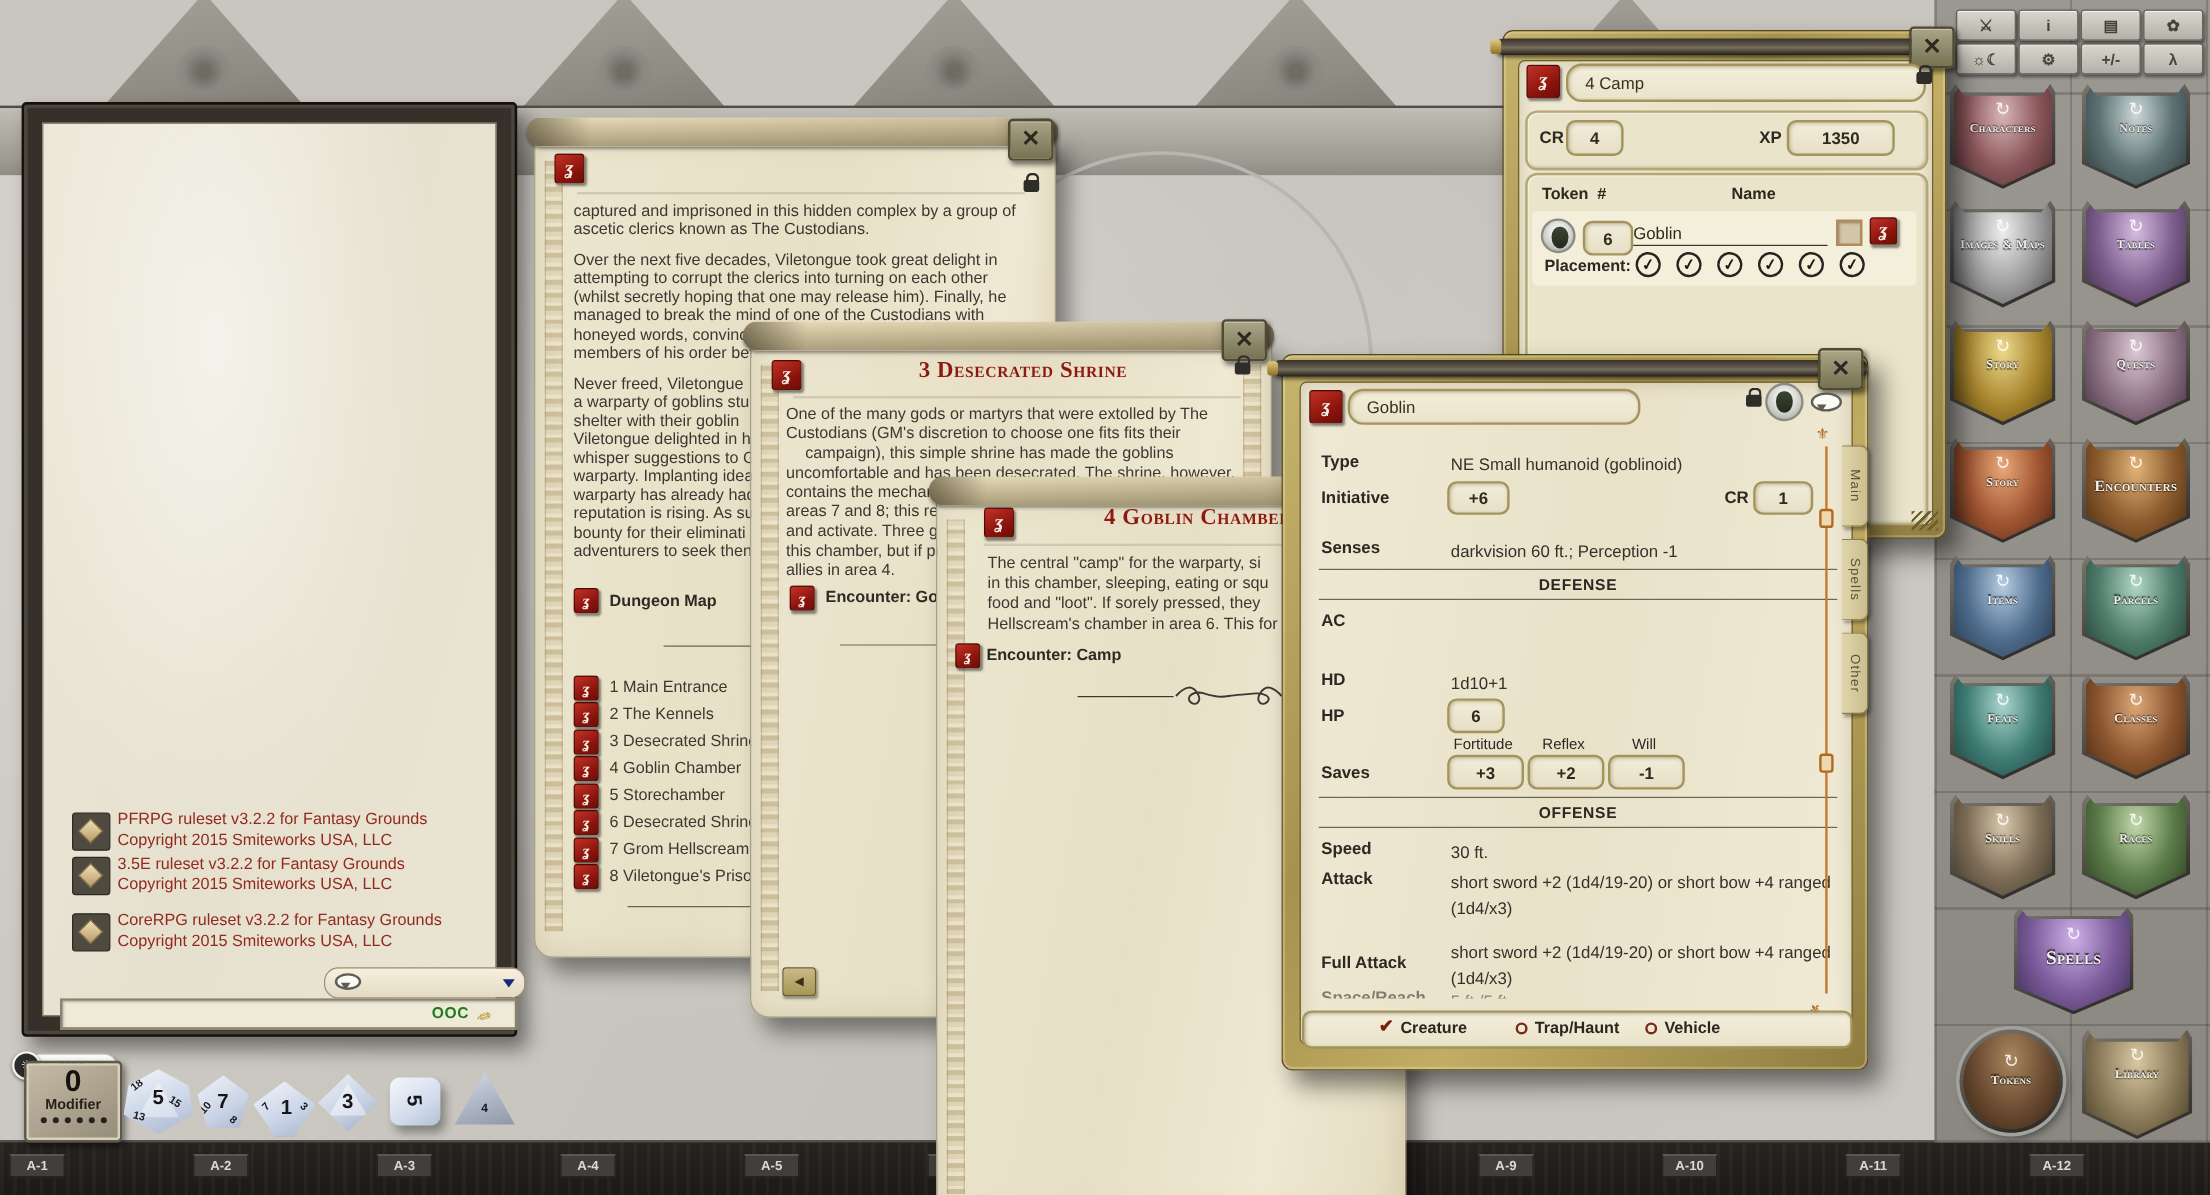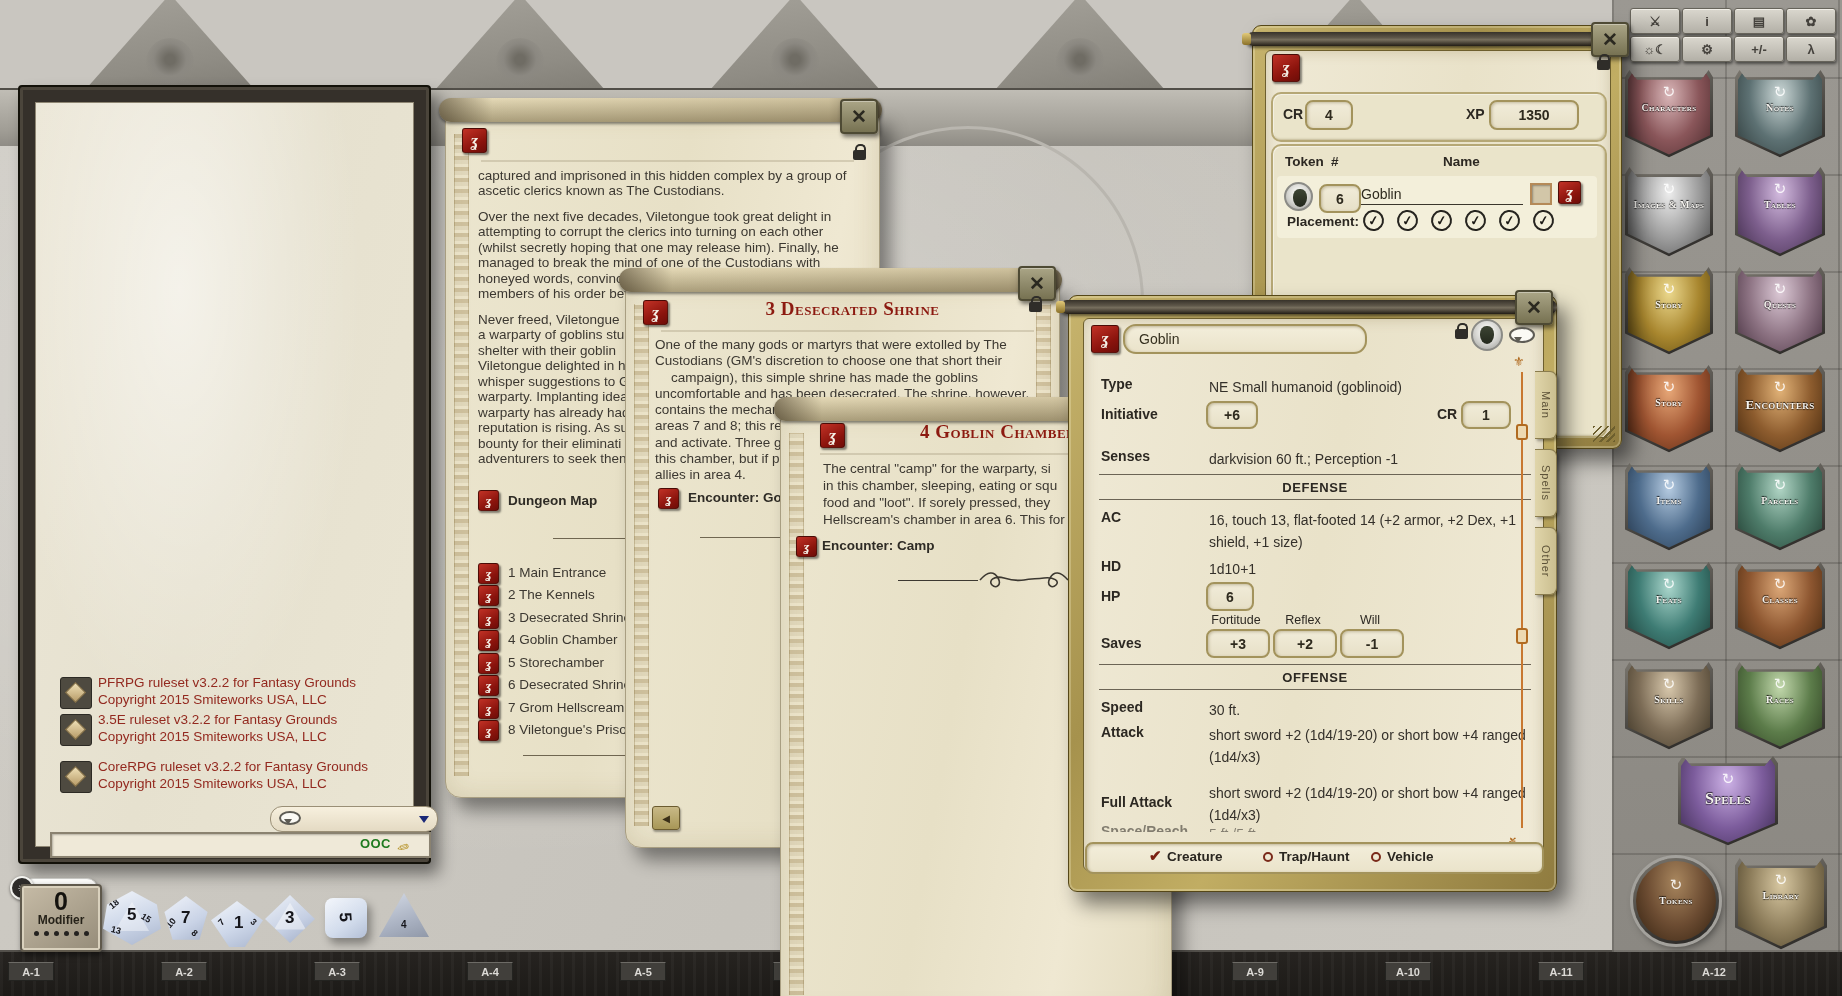--- a/index.html
+++ b/index.html
@@ -474,21 +474,21 @@
     <div class="lace" style="right:9px;top:36px;bottom:22px"></div>
     <div class="dragon big" style="left:18px;top:32px;width:23px;height:23px"></div>
     <div class="swin-title" style="left:40px;right:20px;top:30px;font-size:19px">3 Desecrated Shrine</div>
     <div class="shr" style="left:36px;right:26px;top:62px;opacity:.35;border-top:2px solid #a3987a"></div>
     <div class="xbtn" style="left:393px;top:-2px">
         <span>✕</span>
       </div>
     <div class="lockicon" style="left:404px;top:34px"></div>
 
     <div class="sline" style="left:30px;top:69px">One of the many gods or martyrs that were extolled by The</div>
-    <div class="sline" style="left:30px;top:85px">Custodians (GM's discretion to choose one that short their</div>
+    <div class="sline" style="left:30px;top:85px">Custodians (GM's discretion to choose one fits fits their</div>
     <div class="sline" style="left:46px;top:102px">campaign), this simple shrine has made the goblins</div>
     <div class="sline" style="left:30px;top:118px">uncomfortable and has been desecrated. The shrine, however,</div>
     <div class="sline" style="left:30px;top:134px">contains the mechanism fo</div>
     <div class="sline" style="left:30px;top:150px">areas 7 and 8; this requires</div>
     <div class="sline" style="left:30px;top:167px">and activate. Three goblin</div>
     <div class="sline" style="left:30px;top:183px">this chamber, but if press</div>
     <div class="sline" style="left:30px;top:199px">allies in area 4.</div>
 
     <div>
       <div class="dragon" style="left:33px;top:220px;width:19px;height:19px"></div>
@@ -527,20 +527,21 @@
   </div>
 
   <div class="gwin" style="left:1252px;top:25px;width:368px;height:422px;z-index:14">
     <div class="rod" style="left:-7px;top:6px;width:376px"></div>
     <div class="cap" style="left:-11px;top:7px"></div>
     <div class="gpaper" style="left:12px;top:24px;width:344px;height:386px"></div>
     <div class="xbtn" style="left:338px;top:-4px">
         <span>✕</span>
       </div>
     <div class="dragon big" style="left:19px;top:28px;width:26px;height:26px"></div>
+    <div class="gfield" style="left:52px;top:27px;width:268px;height:28px;padding:0 14px;font-size:14px;color:#35301f">4 Camp</div>
     <div class="lockicon" style="left:344px;top:34px"></div>
 
     <div class="gpanel" style="left:18px;top:66px;width:332px;height:46px"></div>
     <div class="nlabel" style="left:30px;top:80px">CR</div>
     <div class="gbox" style="left:52px;top:74px;width:44px;height:26px">4</div>
     <div class="nlabel" style="left:213px;top:80px">XP</div>
     <div class="gbox" style="left:236px;top:74px;width:86px;height:26px">1350</div>
 
     <div class="gpanel" style="left:18px;top:118px;width:332px;height:290px"></div>
     <div class="nlabel" style="left:32px;top:128px;font-size:13.5px">Token</div>
@@ -596,21 +597,20 @@
     <div class="gbox" style="left:392px;top:105px;width:46px;height:24px">1</div>
 
     <div class="nlabel" style="left:32px;top:152px">Senses</div>
     <div class="nvalue" style="left:140px;top:152px">darkvision 60 ft.; Perception -1</div>
 
     <div class="nhr" style="left:30px;width:432px;top:178px"></div>
     <div class="nheader" style="left:30px;width:432px;top:184px">DEFENSE</div>
     <div class="nhr" style="left:30px;width:432px;top:203px"></div>
 
     <div class="nlabel" style="left:32px;top:213px">AC</div>
-    <div class="nvalue" style="left:140px;top:213px;width:322px">16, touch 13, flat-footed 14 (+2 armor, +2 Dex, +1 shield, +1 size)</div>
 
     <div class="nlabel" style="left:32px;top:262px">HD</div>
     <div class="nvalue" style="left:140px;top:262px">1d10+1</div>
 
     <div class="nlabel" style="left:32px;top:292px">HP</div>
     <div class="gbox" style="left:137px;top:286px;width:44px;height:25px">6</div>
 
     <div class="savehead" style="left:137px;top:317px">Fortitude</div>
     <div class="savehead" style="left:204px;top:317px">Reflex</div>
     <div class="savehead" style="left:271px;top:317px">Will</div>

